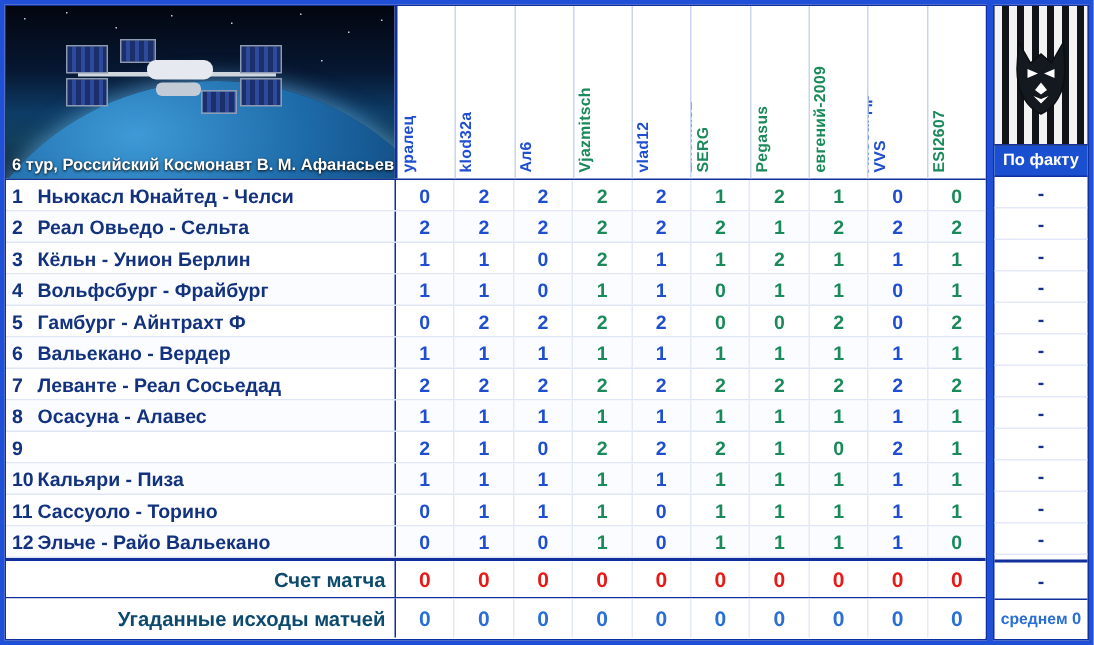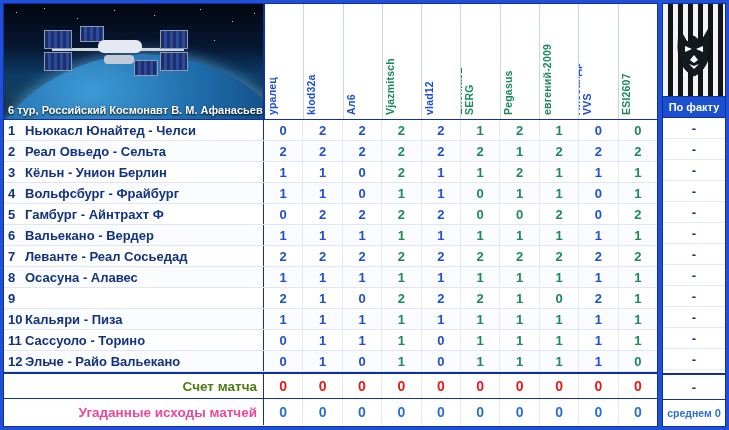--- a/index.html
+++ b/index.html
@@ -129,30 +129,30 @@
   }
   .vcell:last-child{border-right:none;}
   .tot-row{
     display:flex;height:24px;align-items:stretch;
     background:#ffffff;
     border-top:2px solid #11309b;
     border-bottom:1px solid #11309b;
   }
   .tot-row .mcell{
     justify-content:flex-end;padding-right:6px;
-    color:#4d7c0f;font-size:13.5px;
+    color:#0c4a6e;font-size:13.5px;
   }
   .tot-row .vcell{color:#e41b17;font-size:14px;}
   .guess-row{
     display:flex;height:26px;align-items:stretch;
     background:#ffffff;
   }
   .guess-row .mcell{
     justify-content:flex-end;padding-right:6px;
-    color:#ec4899;font-size:13.5px;border-right:1px solid #11309b;
+    color:#0c4a6e;font-size:13.5px;border-right:1px solid #11309b;
   }
   .guess-row .vcell{color:#2a6fd6;font-size:14px;}
   
   .side{
     position:absolute;right:3px;top:3px;
     width:64px;height:424px;
     background:#ffffff;
     border:1px solid #1030a0;
     box-sizing:border-box;
     display:flex;flex-direction:column;

